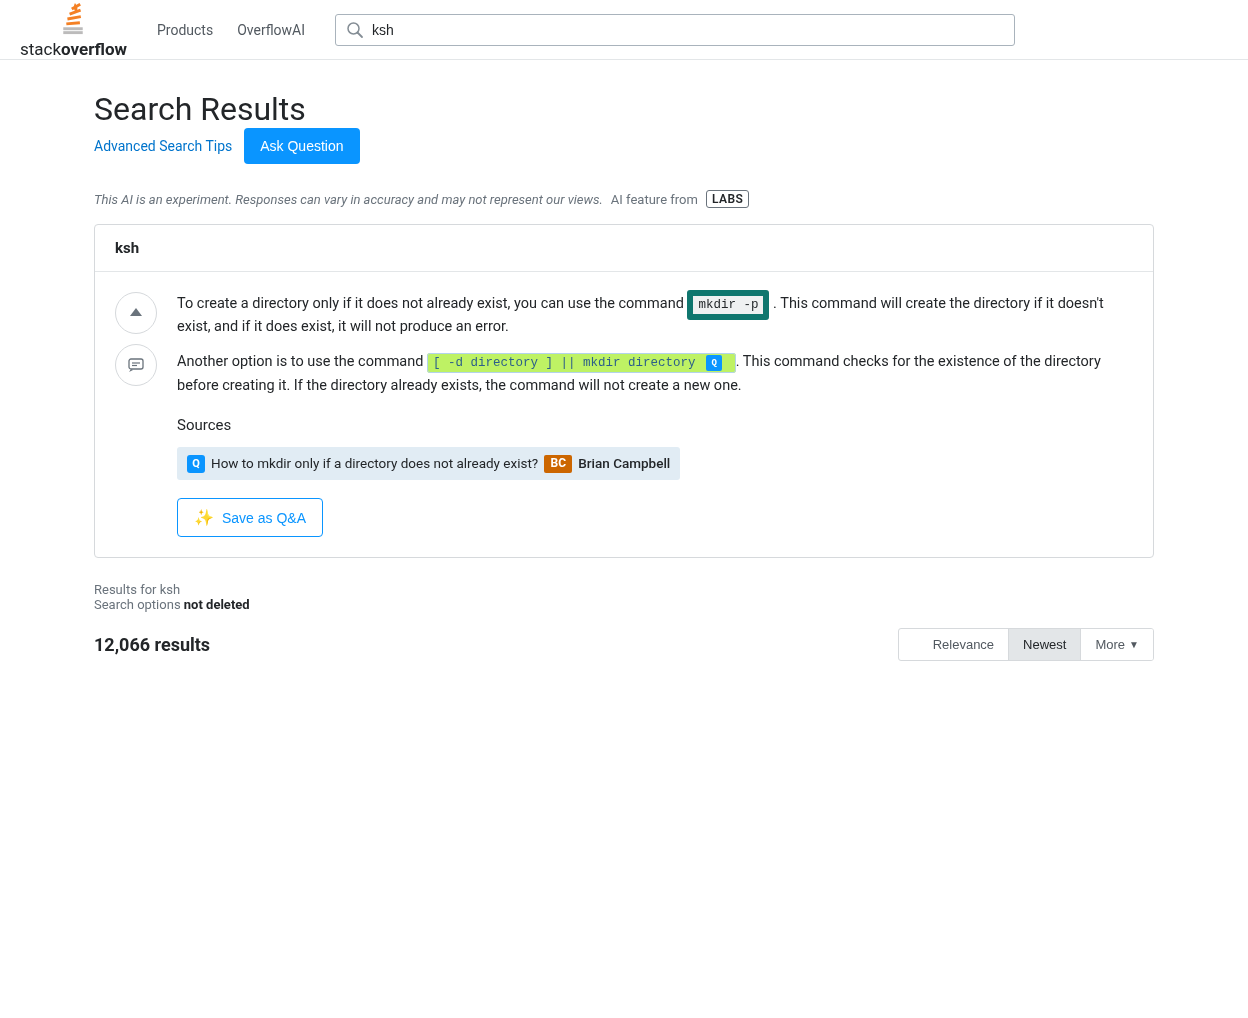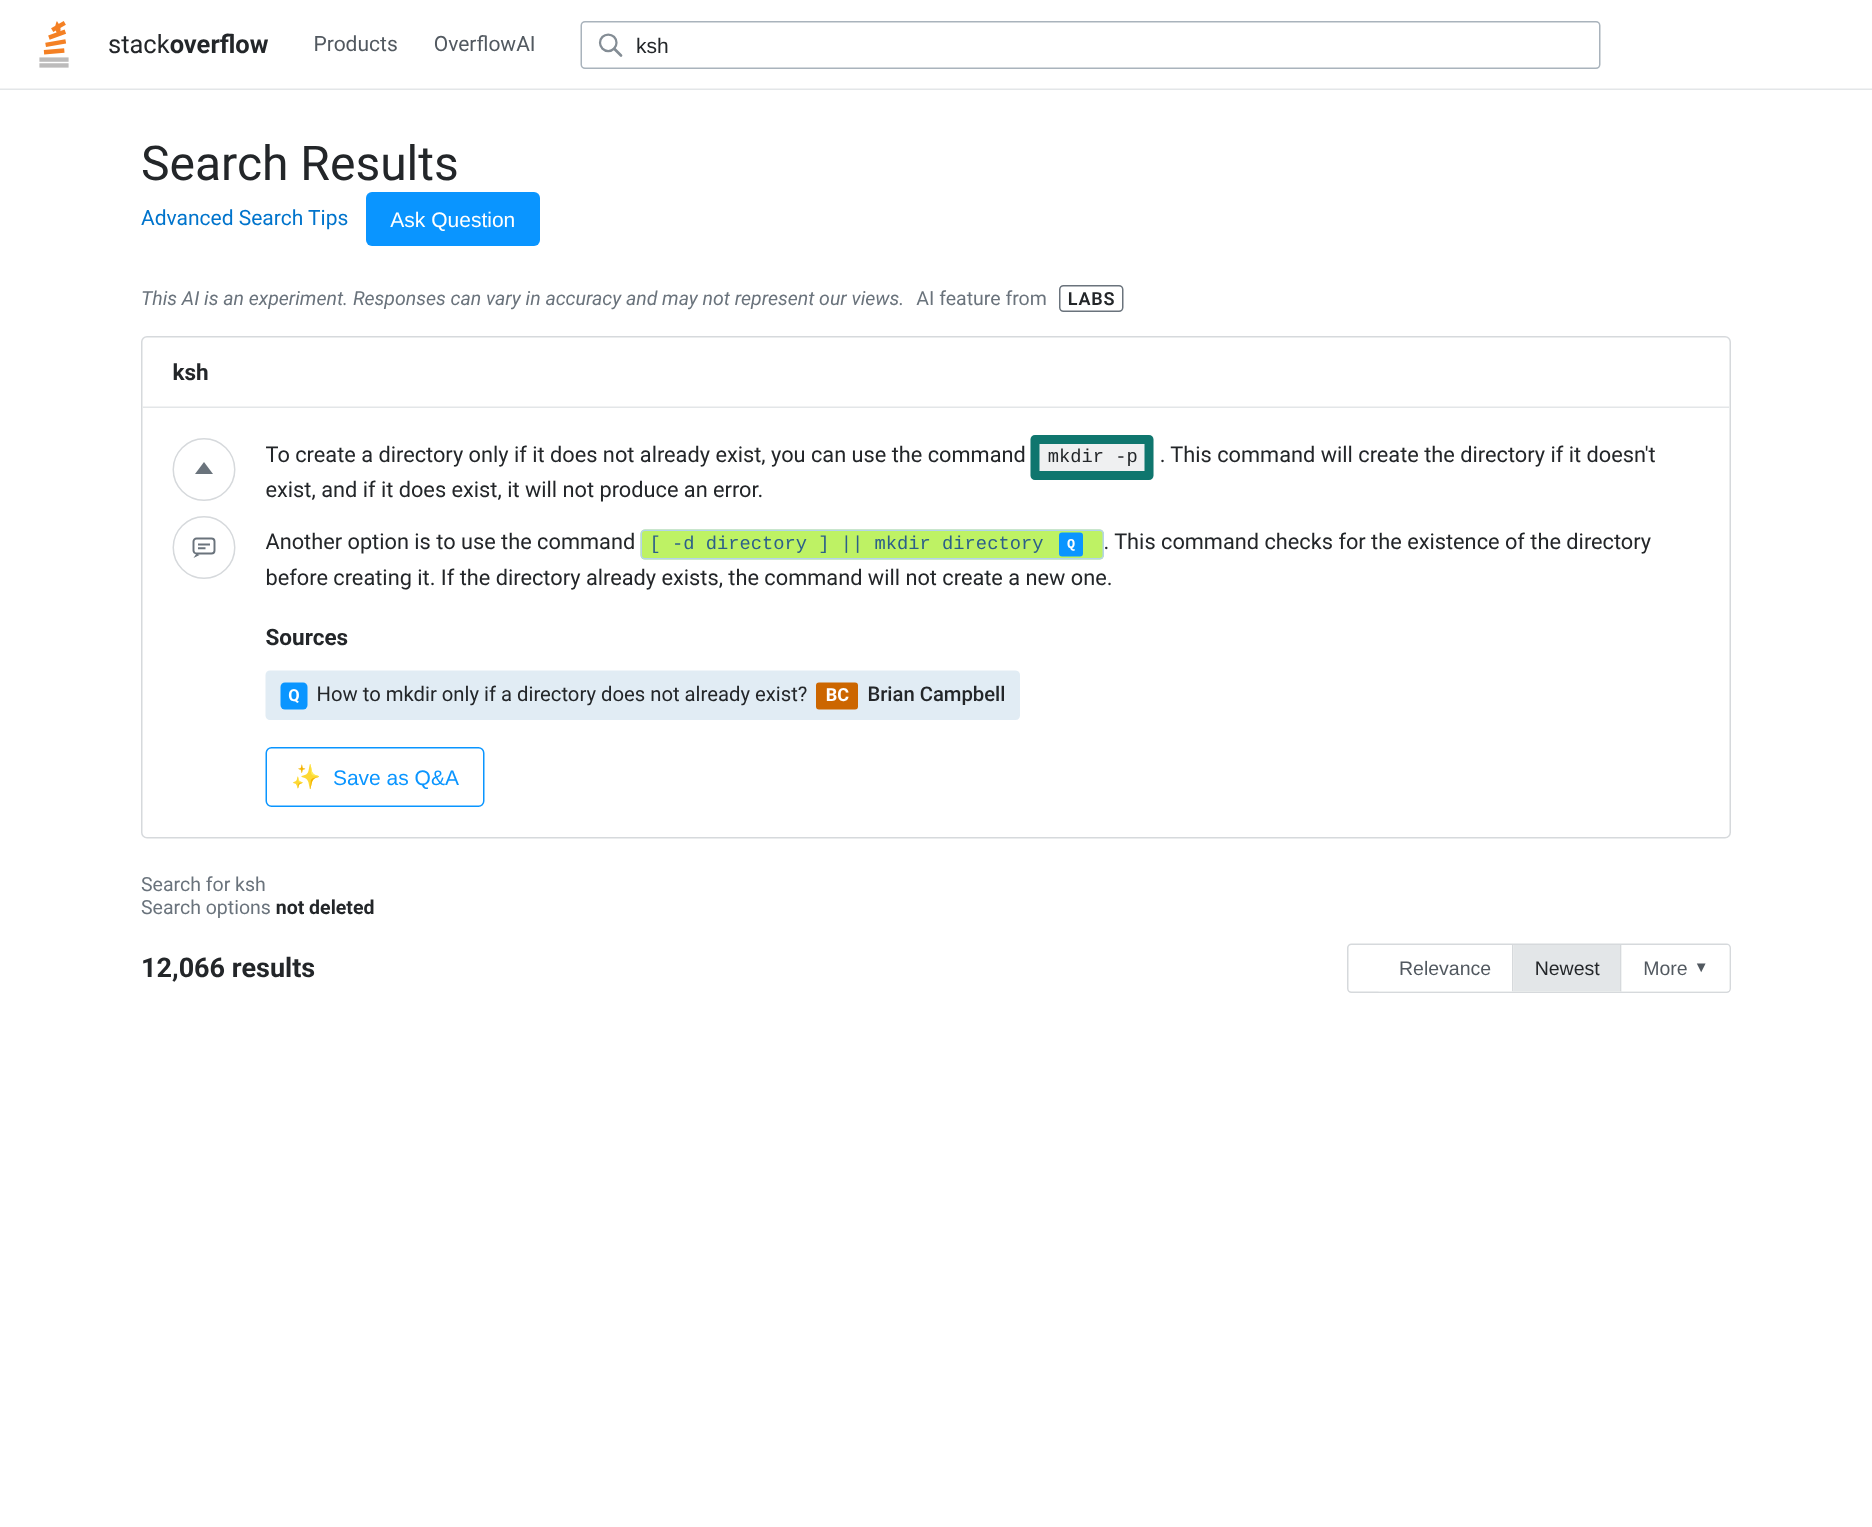--- a/index.html
+++ b/index.html
@@ -10,23 +10,24 @@
       display: flex;
       align-items: center;
       padding: 10px 20px;
       border-bottom: 1px solid #e3e6e8;
       gap: 20px;
       height: 60px;
     }
     #logo-area {
       display: flex;
       align-items: center;
-      gap: 20px;
+      gap: 2px;
       text-decoration: none;
       flex-shrink: 0;
+      flex-direction: column;
     }
     #logo-icon {
       width: 32px;
       height: 36px;
     }
     #logo-text {
       font-size: 17px;
       color: #232629;
     }
     #logo-text span.stack { font-weight: 400; }
@@ -198,21 +199,21 @@
       font-family: 'SFMono-Regular', Consolas, 'Liberation Mono', Menlo, monospace;
       font-size: 12.5px;
       background: #bef264;
       border: 1px solid #b3d3ea;
       border-radius: 3px;
       padding: 2px 5px;
       color: #2c5f8a;
     }
 
     #sources-section { margin-top: 16px; }
-    #sources-title { font-weight: 700; font-size: 15px; margin-bottom: 10px; }
+    #sources-title { font-weight: 400; font-size: 15px; margin-bottom: 10px; }
     #source-item {
       display: inline-flex;
       align-items: center;
       gap: 6px;
       background: #e1ecf4;
       border-radius: 3px;
       padding: 6px 10px;
       font-size: 13.5px;
       color: #232629;
     }
@@ -407,21 +408,21 @@
         
         <button id="save-btn">
           <span class="save-icon">✨</span>
           <span>Save as Q&amp;A</span>
         </button>
       </div>
     </div>
   </div>
 
   <div id="results-meta">
-    <div>Search for ksh</div>
+    <div>Results for ksh</div>
     <div>
       <span>Search options</span> <span class="not-deleted">not deleted</span>
     </div>
   </div>
 
   <div id="results-footer">
     <div id="results-count">12,066 results</div>
     <div id="sort-options">
       <button class="sort-btn">Relevance</button>
       <button class="sort-btn active">Newest</button>

